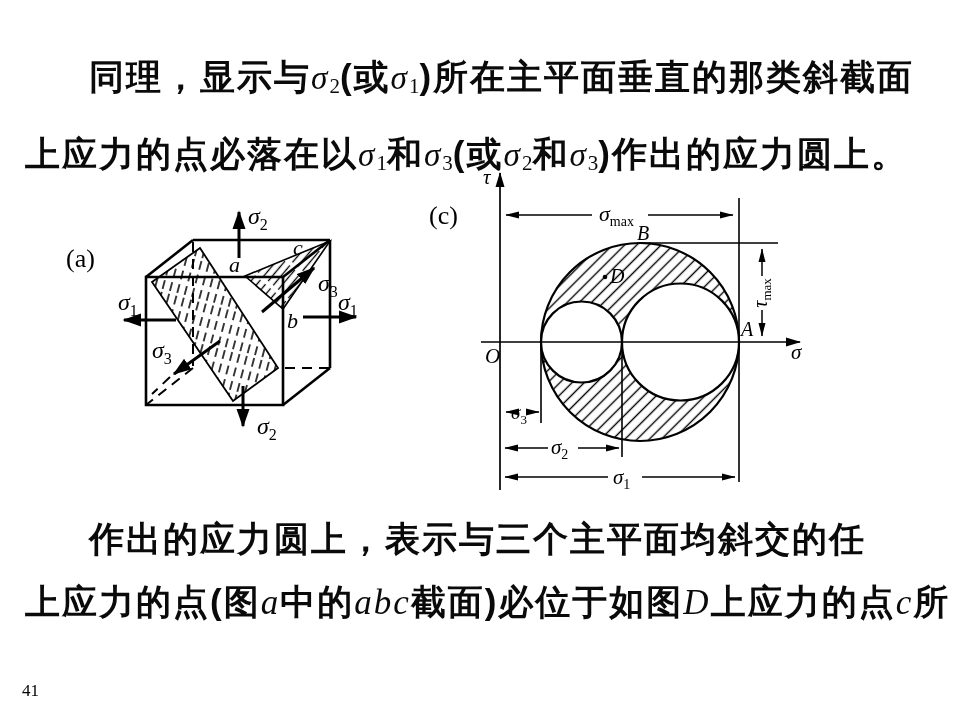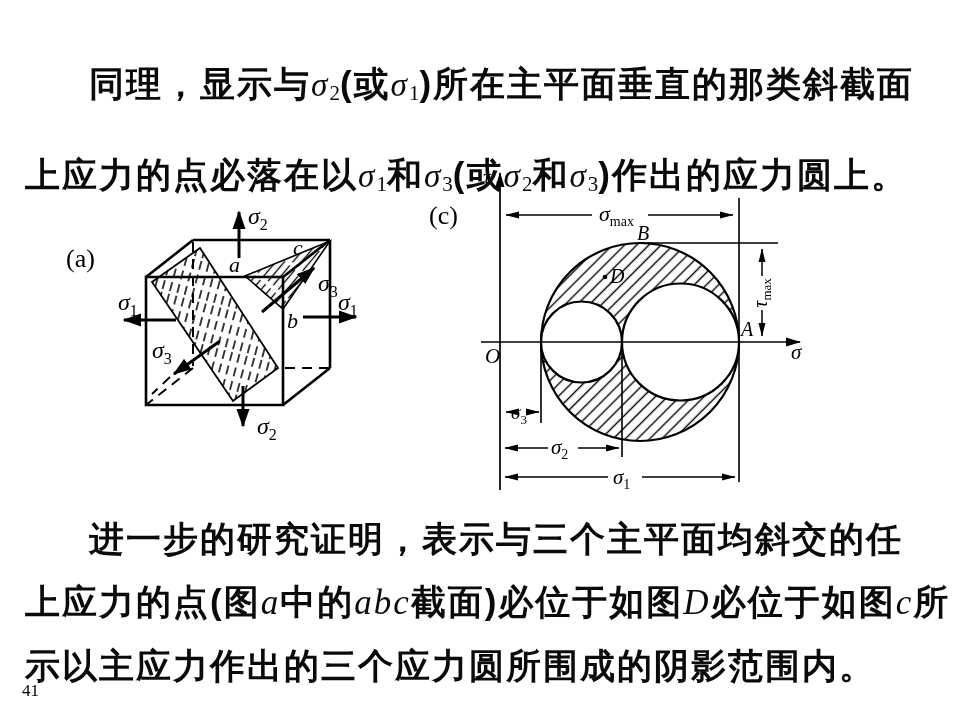--- a/index.html
+++ b/index.html
@@ -1,19 +1,19 @@
 <!DOCTYPE html>
 <html><head>
 <meta charset="utf-8">
 <style>
   html,body{margin:0;padding:0;}
   body{width:960px;height:720px;background:#ffffff;position:relative;overflow:hidden;
        font-family:"Liberation Sans",sans-serif;color:#000;}
   .para{position:absolute;left:25px;width:912px;font-size:35px;font-weight:600;
-        letter-spacing:2px;line-height:82px;white-space:nowrap;color:#0a0a0a;}
+        letter-spacing:2px;line-height:68px;white-space:nowrap;color:#0a0a0a;}
   .para .line{display:block;}
   .para .indent{padding-left:64px;}
   .seg-cn{font-family:"Liberation Sans",sans-serif;}
   .seg-g{font-family:"Liberation Serif",serif;font-style:italic;font-size:0.95em;font-weight:500;}
   .seg-s{font-family:"Liberation Serif",serif;font-size:0.6em;font-weight:500;vertical-align:-0.18em;letter-spacing:0;}
   .seg-it{font-family:"Liberation Serif",serif;font-style:italic;font-weight:500;}
   #fig-a{position:absolute;left:58px;top:195px;}
   #fig-c{position:absolute;left:422px;top:162px;}
   #page-number{position:absolute;left:22px;top:681px;font-size:17px;font-weight:400;
         font-family:"Liberation Serif",serif;}
@@ -141,18 +141,17 @@
 
   <text class="lab" x="599" y="221" font-size="22"><tspan>σ</tspan><tspan font-size="14" font-style="normal" dy="5">max</tspan></text>
   <text class="lab" transform="rotate(-90 762 293)" x="762" y="298" text-anchor="middle" font-size="20"><tspan>τ</tspan><tspan font-size="13" font-style="normal" dy="4">max</tspan></text>
 
   <text class="lab" x="511" y="419" font-size="19"><tspan>σ</tspan><tspan font-size="13" font-style="normal" dy="5">3</tspan></text>
   <text class="lab" x="551" y="454" font-size="21"><tspan>σ</tspan><tspan font-size="14" font-style="normal" dy="5">2</tspan></text>
   <text class="lab" x="613" y="484" font-size="21"><tspan>σ</tspan><tspan font-size="14" font-style="normal" dy="5">1</tspan></text>
 </svg>
 
 <div class="para" style="top:507px;line-height:63px;">
-  <span class="line indent"><span class="seg-cn">进一步的研究证明，表示与三个主平面均斜交的任</span></span>
-  <span class="line"><span class="seg-cn">上应力的点(图</span><span class="seg-it">a</span><span class="seg-cn">中的</span><span class="seg-it">abc</span><span class="seg-cn">截面)必位于如图</span><span class="seg-it">D</span><span class="seg-cn">必位于如图</span><span class="seg-it">c</span><span class="seg-cn">所</span></span>
-  <span class="line"><span class="seg-cn">示以主应力作出的三个应力圆所围成的阴影范围内。</span></span>
+  <span class="line indent"><span class="seg-cn">作出的应力圆上，表示与三个主平面均斜交的任</span></span>
+  <span class="line"><span class="seg-cn">上应力的点(图</span><span class="seg-it">a</span><span class="seg-cn">中的</span><span class="seg-it">abc</span><span class="seg-cn">截面)必位于如图</span><span class="seg-it">D</span><span class="seg-cn">上应力的点</span><span class="seg-it">c</span><span class="seg-cn">所</span></span>
 </div>
 
 <div id="page-number">41</div>
 
 </body></html>

